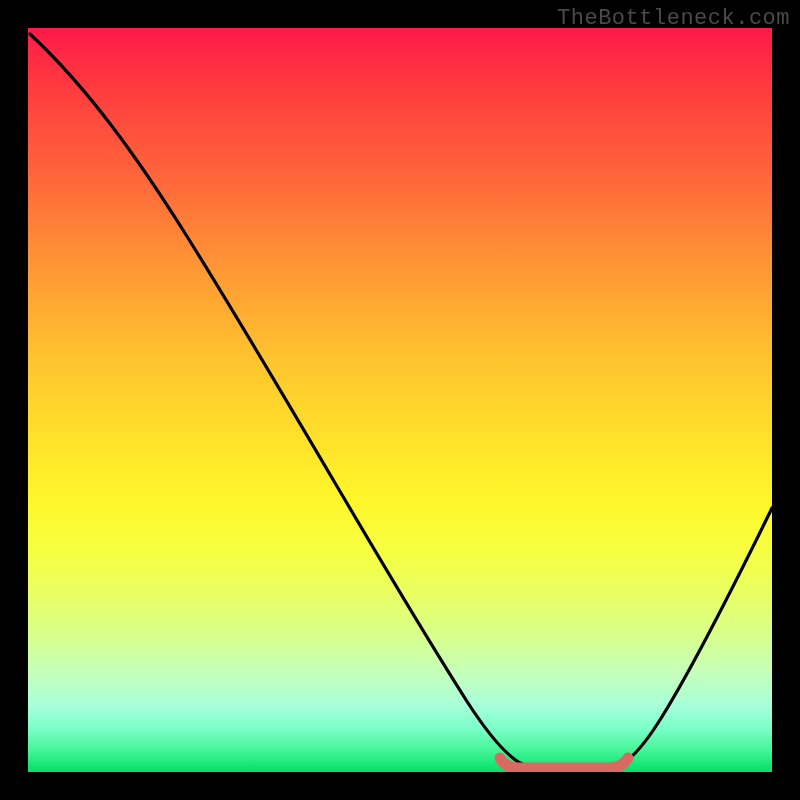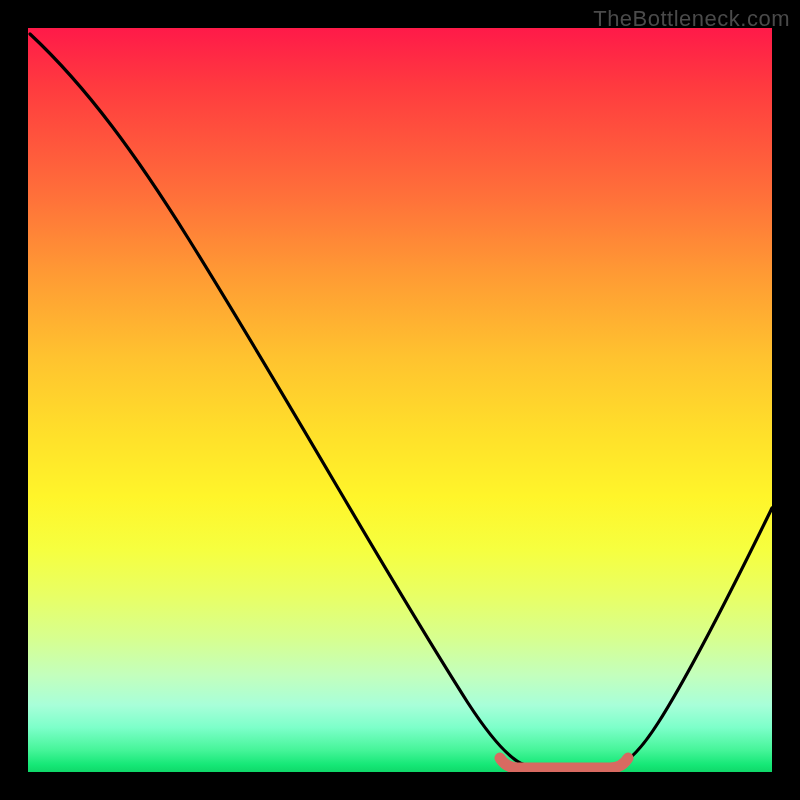--- a/index.html
+++ b/index.html
@@ -39,21 +39,21 @@
       #a8ffd9 91%,
       #7dffca 94%,
       #47f59a 97%,
       #16e877 99%,
       #0fd869 100%);
   }
   .watermark {
     position: absolute;
     top: 6px;
     right: 10px;
-    font-family: Liberation Sans, sans-serif;
+    font-family: Liberation Mono, monospace;
     font-size: 22px;
     color: #4a4a4a;
     letter-spacing: 0.5px;
   }
   svg.curve {
     position: absolute;
     left: 0;
     top: 0;
   }
 </style>

